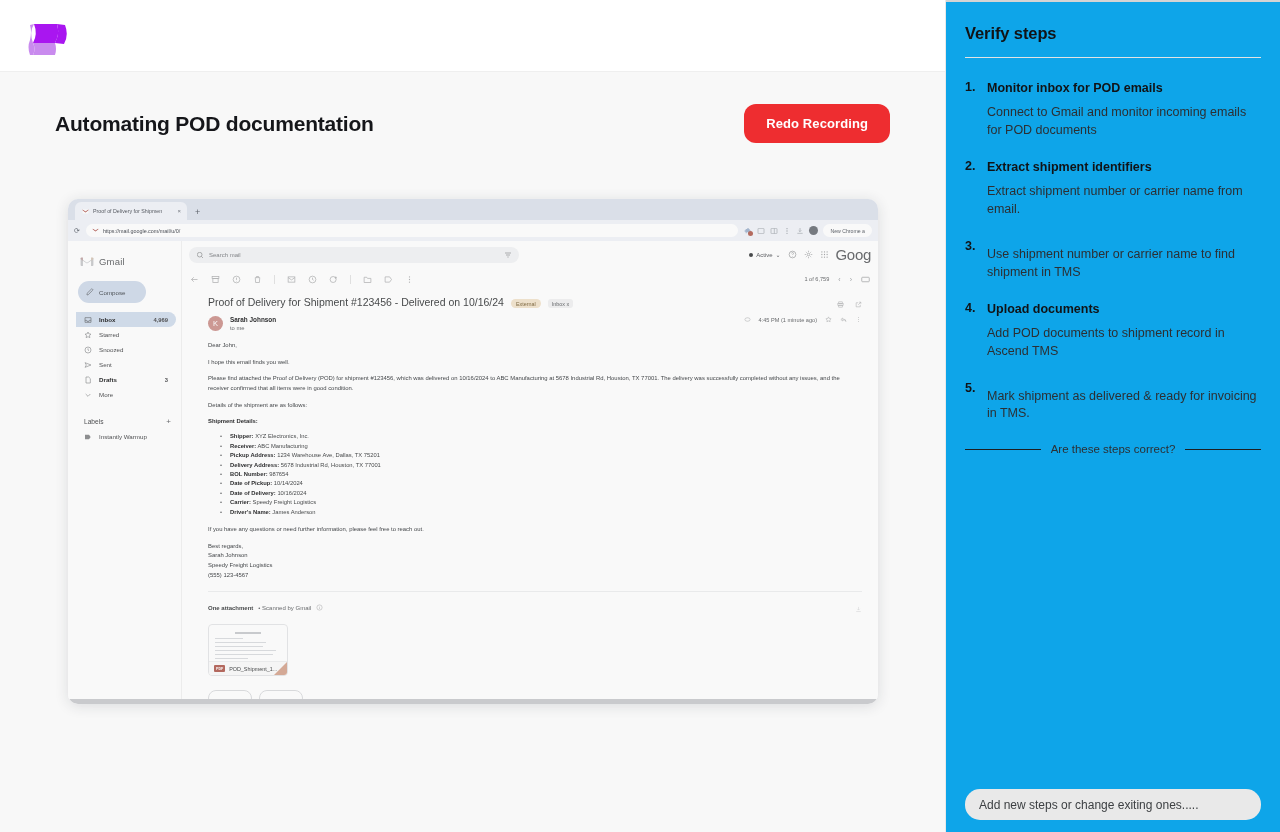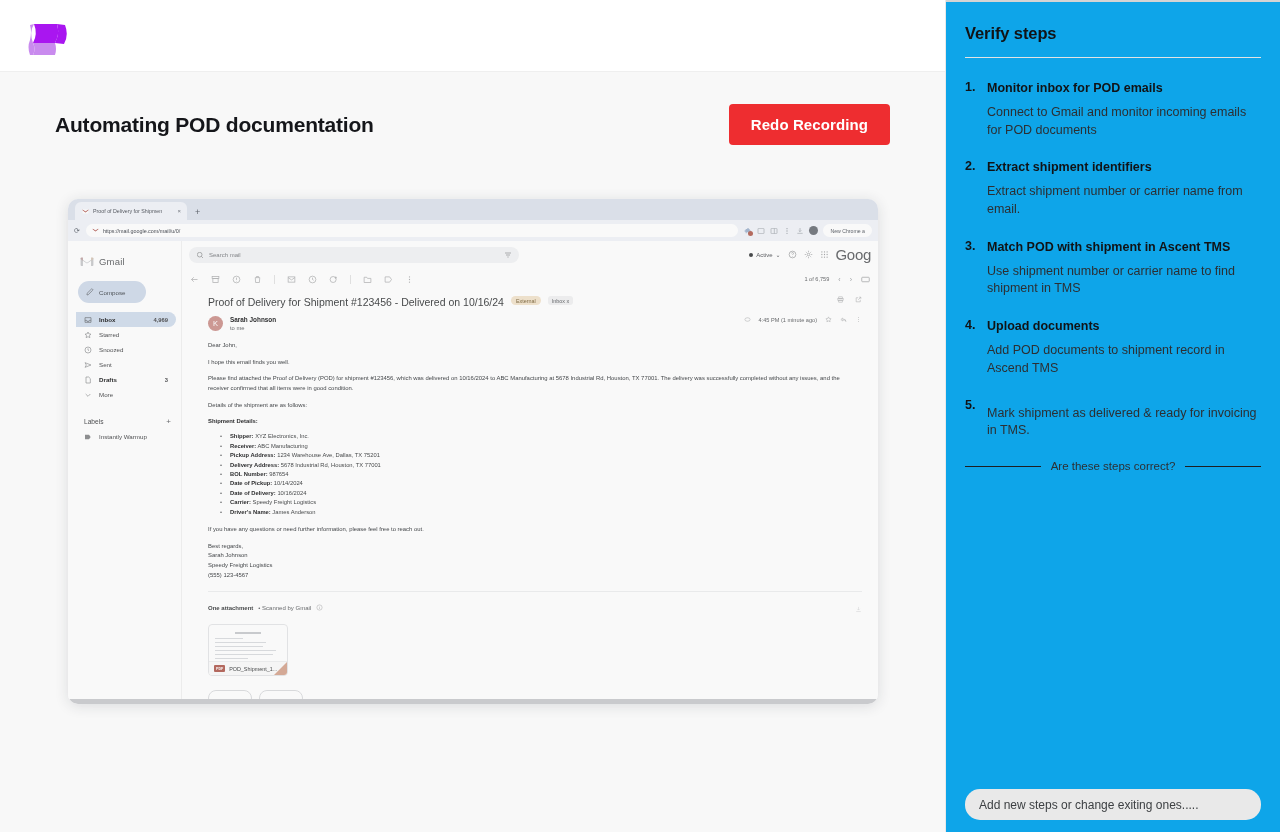--- a/index.html
+++ b/index.html
@@ -36,23 +36,23 @@
   .page-head {
     display: flex; align-items: center; justify-content: space-between;
     padding-top: 32px;
   }
   .page-title {
     font-size: 21px; font-weight: bold; color: #15161a;
     letter-spacing: -0.2px;
   }
   .redo-btn {
     background: #ee2d30; color: #ffffff;
-    border: none; border-radius: 4px;
+    border: none; border-radius: 12px;
     font-family: "Liberation Sans", sans-serif;
-    font-size: 15px; font-weight: bold;
+    font-size: 13px; font-weight: bold;
     padding: 12px 22px; cursor: pointer;
     letter-spacing: 0.1px;
   }
 
   
   .browser {
     position: absolute;
     left: 68px; top: 199px;
     width: 810px; height: 505px;
     background: #ffffff;
@@ -158,21 +158,21 @@
   .gm-toolbar {
     height: 22px; display: flex; align-items: center; gap: 0; padding: 0 8px;
   }
   .gm-tb-icon { width: 9px; height: 9px; opacity: .5; margin-right: 12px; }
   .gm-tb-sep { width: 1px; height: 9px; background: #e2e2e2; margin-right: 12px; }
   .gm-tb-right { margin-left: auto; display: flex; align-items: center; gap: 9px; }
   .gm-pagecount { font-size: 5.6px; color: #5f6368; }
   .gm-arrow { font-size: 7px; color: #9aa0a6; line-height: 1; }
 
   .gm-thread { flex: 1; padding: 0 16px 0 26px; overflow: hidden; position: relative; }
-  .gm-subject-row { display: flex; align-items: flex-start; gap: 7px; padding-top: 6px; }
+  .gm-subject-row { display: flex; align-items: flex-end; gap: 7px; padding-top: 6px; }
   .gm-subject { font-size: 10.5px; color: #3c4043; }
   .gm-chip-ext {
     font-size: 5.4px; background: #fde2b8; color: #8a6318;
     border-radius: 6px; padding: 1.5px 5px;
   }
   .gm-chip-inbox {
     font-size: 5.4px; background: #f0f1f3; color: #5f6368;
     border-radius: 3px; padding: 1.5px 4px;
   }
   .gm-subject-right { margin-left: auto; display: flex; gap: 11px; }
@@ -647,21 +647,20 @@
         <div class="rp-step">
           <span class="rp-step-num">2.</span>
           <div class="rp-step-body">
             <div class="rp-step-title">Extract shipment identifiers</div>
             <div class="rp-step-desc">Extract shipment number or carrier name from email.</div>
           </div>
         </div>
         <div class="rp-step">
           <span class="rp-step-num">3.</span>
           <div class="rp-step-body">
-            <div class="rp-step-title">Match POD with shipment in Ascent TMS</div>
             <div class="rp-step-desc">Use shipment number or carrier name to find shipment in TMS</div>
           </div>
         </div>
         <div class="rp-step">
           <span class="rp-step-num">4.</span>
           <div class="rp-step-body">
             <div class="rp-step-title">Upload documents</div>
             <div class="rp-step-desc">Add POD documents to shipment record in Ascend TMS</div>
           </div>
         </div>

